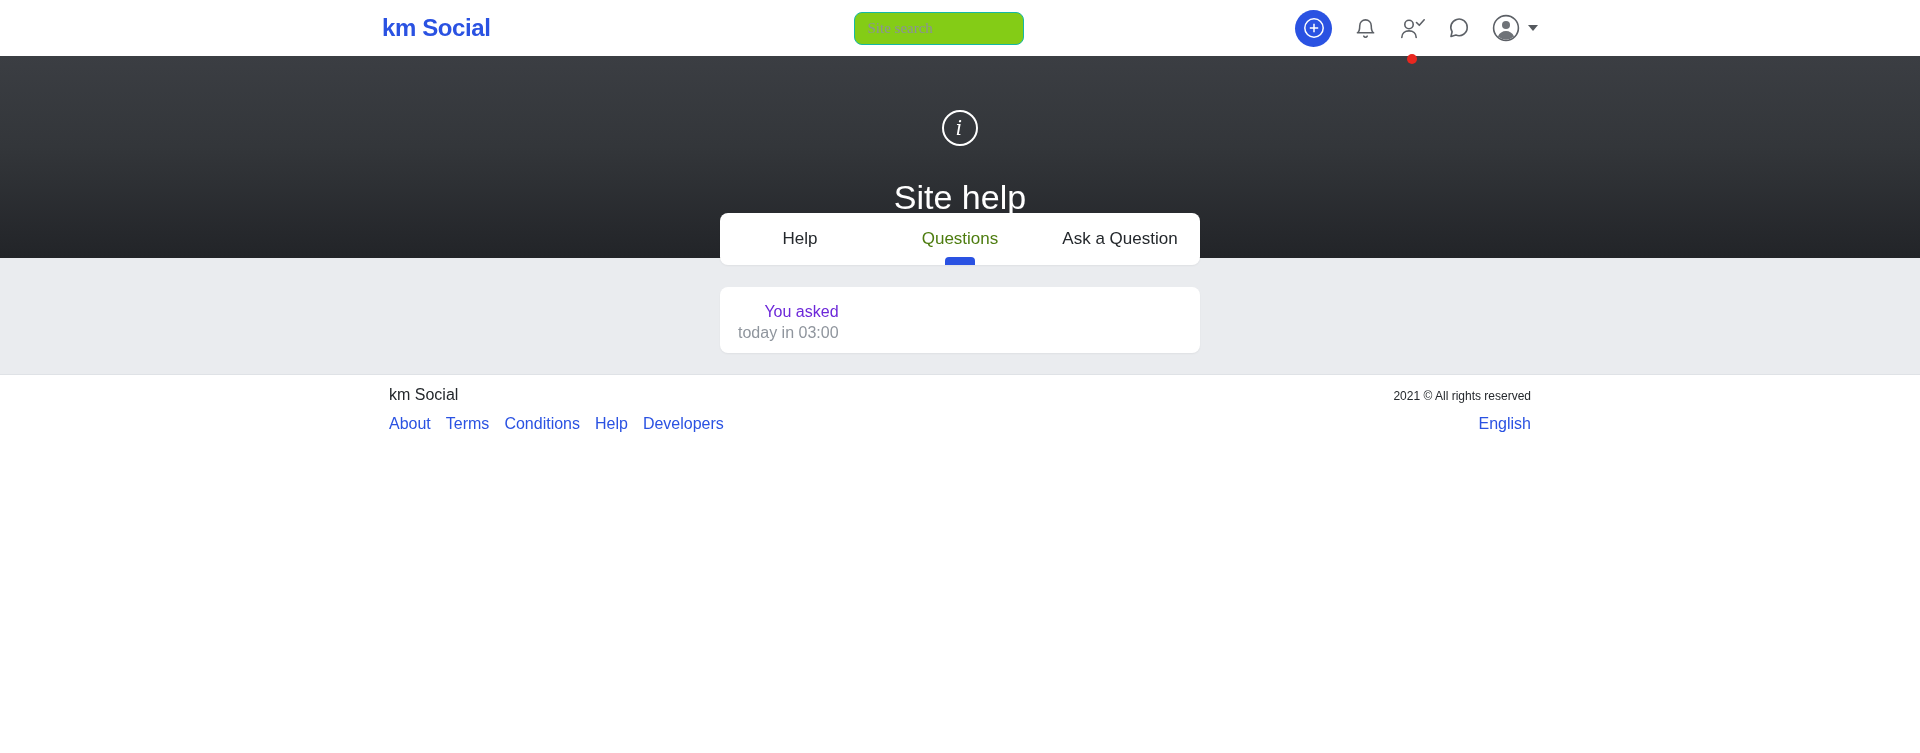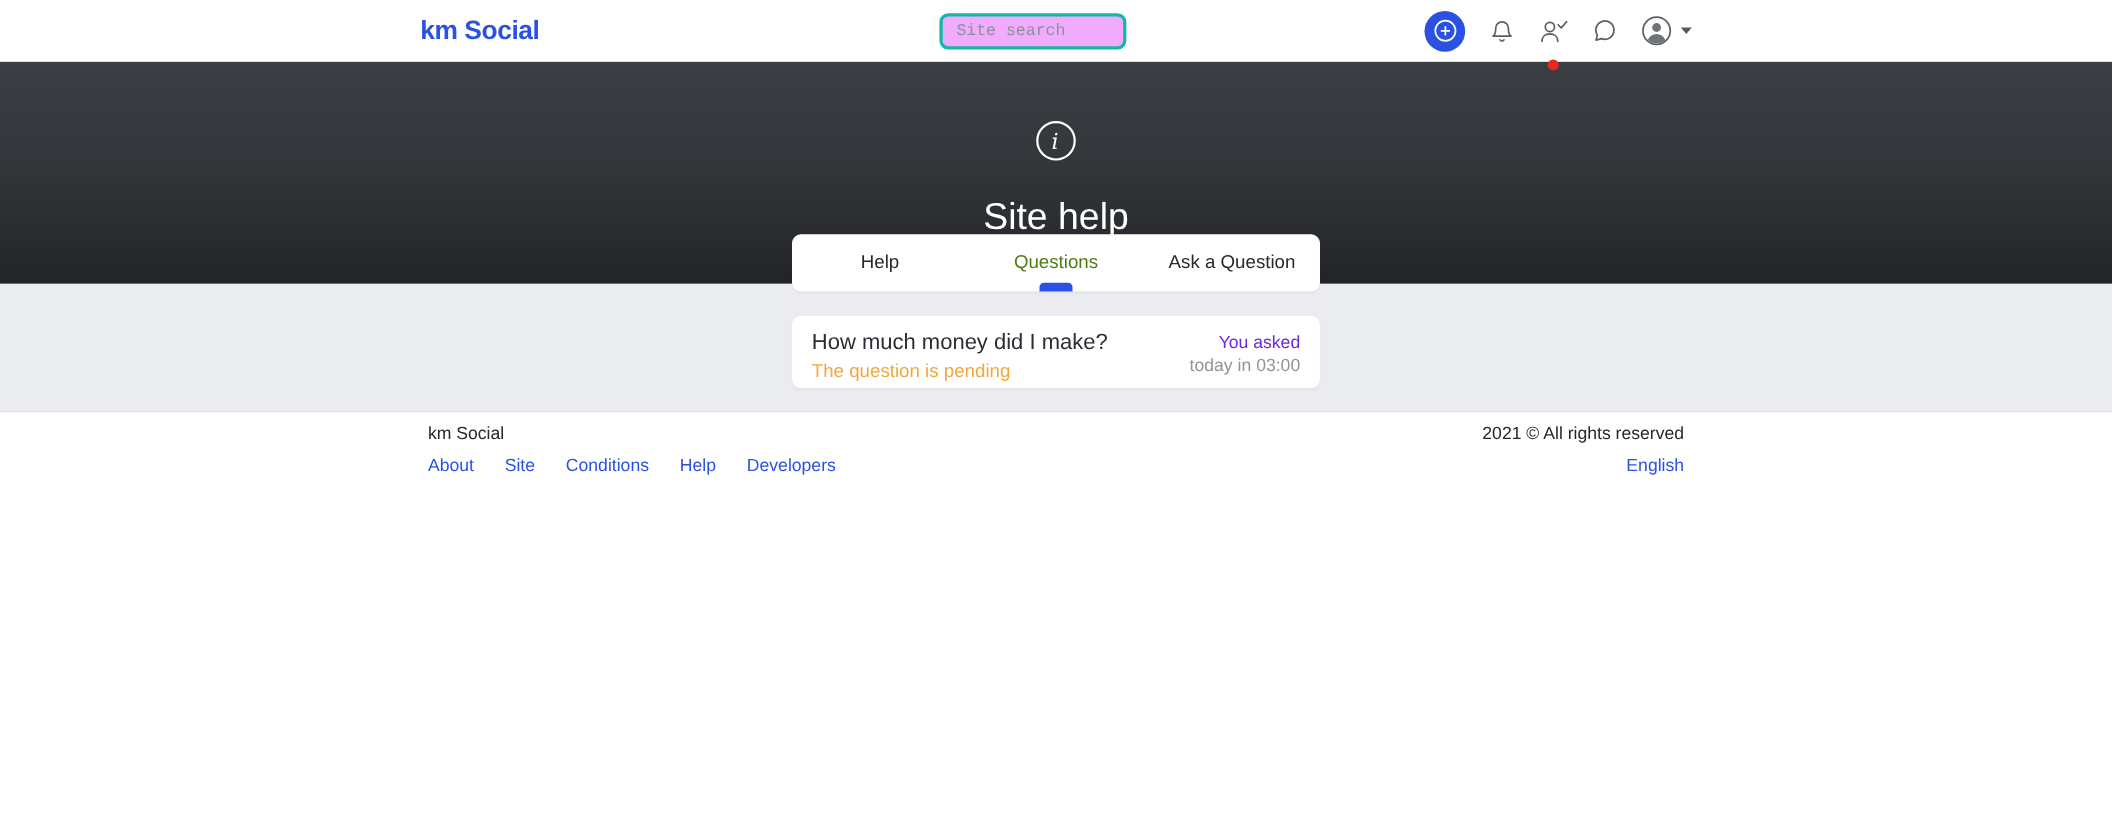--- a/index.html
+++ b/index.html
@@ -30,28 +30,28 @@
     font-weight: 800;
     letter-spacing: -0.4px;
     color: #2a52e2;
     cursor: pointer;
     white-space: nowrap;
   }
   .search-input {
     margin-left: 364px;
     width: 170px;
     height: 33px;
-    border: 3px solid #14b8a6;
+    border: 1px solid #14b8a6;
     border-radius: 8px;
     padding: 0 12px;
     font-size: 15px;
-    font-family: Liberation Mono, monospace;
+    font-family: Liberation Serif, serif;
     color: #33383d;
     outline: none;
-    background: #f0abfc;
+    background: #84cc16;
   }
   .search-input::placeholder { color: #8b9199; }
 
   .nav-actions {
     margin-left: auto;
     display: flex;
     align-items: center;
     gap: 19px;
     height: 100%;
   }
@@ -217,22 +217,22 @@
     width: 1142px;
     margin: 0 auto;
   }
   .footer-row {
     display: flex;
     justify-content: space-between;
     align-items: baseline;
   }
   .footer-row + .footer-row { margin-top: 11px; }
   .footer-brand { font-size: 16px; color: #24282c; }
-  .footer-copy { font-size: 16px; color: #24282c; }
-  .footer-links { display: flex; gap: 28px; }
+  .footer-copy { font-size: 12px; color: #24282c; }
+  .footer-links { display: flex; gap: 15px; }
   .footer-link, .footer-lang {
     font-size: 16px;
     color: #2a52e2;
     text-decoration: none;
     cursor: pointer;
   }
 </style>
 </head>
 <body>
 
@@ -297,42 +297,38 @@
     <nav class="tab-card">
       <div class="tab">Help</div>
       <div class="tab active">
         <span>Questions</span>
         <div class="tab-pill"></div>
       </div>
       <div class="tab">Ask a Question</div>
     </nav>
 
     <div class="question-card">
-      <div>
-        <div class="q-title">How much money did I make?</div>
-        <div class="q-status">The question is pending</div>
-      </div>
       <div class="q-meta">
         <div class="q-meta-who">You asked</div>
         <div class="q-meta-when">today in 03:00</div>
       </div>
     </div>
   </div>
 </section>
 
 <footer class="footer">
   <div class="footer-inner">
     <div class="footer-row">
       <div class="footer-brand">km Social</div>
       <div class="footer-copy">2021 © All rights reserved</div>
     </div>
     <div class="footer-row">
       <div class="footer-links">
         <a class="footer-link">About</a>
-        <a class="footer-link">Site</a>
+        <a class="footer-link">Terms</a>
         <a class="footer-link">Conditions</a>
         <a class="footer-link">Help</a>
         <a class="footer-link">Developers</a>
       </div>
       <a class="footer-lang">English</a>
     </div>
   </div>
 </footer>
 
 </body></html>

